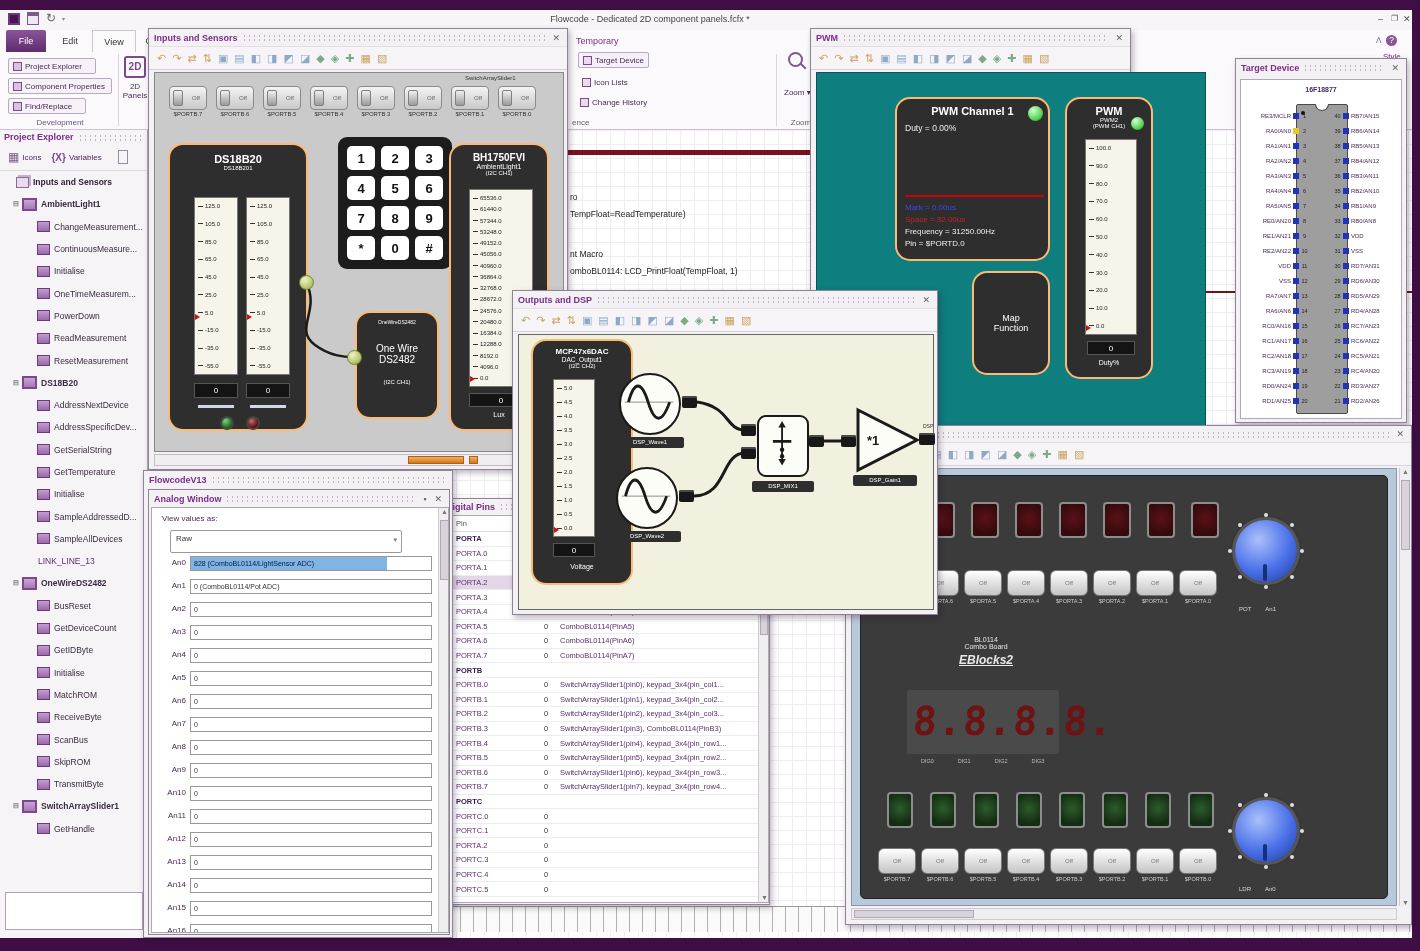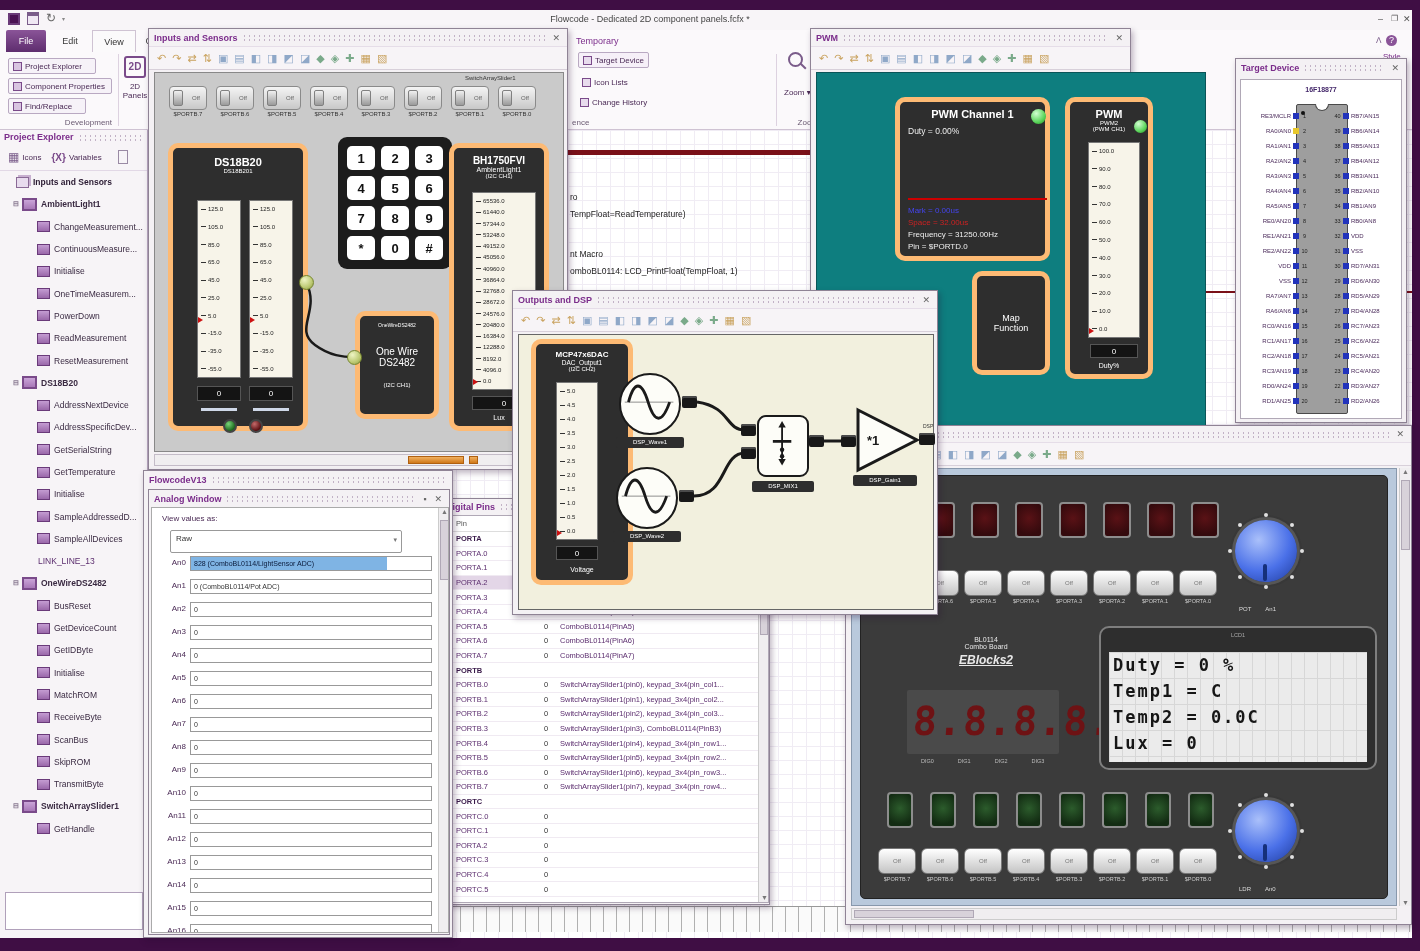--- a/index.html
+++ b/index.html
@@ -8,21 +8,21 @@
   .abs{position:absolute}
   
   #appbg{left:0;top:10px;width:1412px;height:928px;background:#f4f1f4}
   #titlebar{left:0;top:10px;width:1412px;height:20px;background:#f8f5f8}
   #ribbon{left:0;top:30px;width:1412px;height:100px;background:#fbf9fb;border-bottom:1px solid #cfc3d3}
   .tab{height:22px;display:flex;align-items:center;justify-content:center;font-size:9px;color:#3a3a3a}
   .tab.filetab{background:linear-gradient(#8a5498,#5e2d6e);color:#fff;border-radius:2px 2px 0 0}
   .tab.active{background:#fbfafb;border:1px solid #cfc3d3;border-bottom:none;color:#333}
   .rbtn{display:flex;align-items:center;gap:3px;border:1px solid #b9a9c2;background:#f6f2f8;border-radius:2px;font-size:8px;color:#4a2a55;padding:0 4px;height:16px;white-space:nowrap}
   .rbtn .bic{width:9px;height:9px;border:1px solid #7a4a8a;background:#d8c4e0}
-  .grplabel{font-size:8px;color:#6a5a72;text-align:right}
+  .grplabel{font-size:8px;color:#6a5a72;text-align:center}
   .vsep{width:1px;background:#ddd2e0}
   .ritem{display:flex;align-items:center;gap:3px;font-size:8px;color:#4a2a55;height:16px;white-space:nowrap}
   .ritem .bic{width:9px;height:9px;border:1px solid #7a4a8a;background:#e8dced}
   .magnifier{width:15px;height:15px;border:2px solid #7a5c8a;border-radius:50%;position:relative}
   .magnifier::after{content:"";position:absolute;width:8px;height:2px;background:#7a5c8a;right:-6px;bottom:-2px;transform:rotate(45deg)}
   
   #workbg{left:148px;top:130px;width:1264px;height:808px;background:#fff;
     background-image:linear-gradient(#f0ecf4 1px,transparent 1px),linear-gradient(90deg,#f0ecf4 1px,transparent 1px);background-size:14px 14px}
   .redline{background:#7a1018}
   .flowtext{font-size:8.5px;color:#222;white-space:nowrap}
@@ -48,21 +48,21 @@
   .tb{height:17px;display:flex;align-items:center;gap:4px;padding:0 5px}
   .tb .tt{font-size:9px;font-weight:bold;color:#7b2d8b;white-space:nowrap}
   .tb .wx{font-size:9px;color:#666;padding:0 2px}
   .tools{height:24px;display:flex;align-items:center;gap:6px;padding:0 8px;background:#f7f4f7;border-top:1px solid #e5dde8;border-bottom:1px solid #d8d0da;font-size:11px;overflow:hidden}
   .tools span{line-height:1}
   .tools span:nth-child(-n+4){color:#c9a25e}
   .tools span:nth-child(n+5):nth-child(-n+10){color:#8fa8c8}
   .tools span:nth-child(n+11):nth-child(-n+13){color:#7aaa8a}
   .tools span:nth-child(n+14){color:#c9a25e}
   
-  .dpanel{position:absolute;background:#2e2e2e;border:5px solid #fdba74;border-radius:10px;color:#fff}
+  .dpanel{position:absolute;background:#2e2e2e;border:2px solid #fdba74;border-radius:15px;color:#fff}
   .dpanel .pt{text-align:center;font-weight:bold}
   .gauge{position:absolute;background:#f7f4e9;border:1px solid #777}
   .gticks{position:absolute;left:3px;top:5px;bottom:5px;right:2px;display:flex;flex-direction:column;justify-content:space-between}
   .gtick{display:flex;align-items:center;gap:2px}
   .gtick i{width:5px;height:1px;background:#333;flex:0 0 auto}
   .gtick s{text-decoration:none;font-size:6px;color:#222;white-space:nowrap}
   .gmark{position:absolute;width:0;height:0;border-top:3px solid transparent;border-bottom:3px solid transparent;border-left:5px solid #cc1111}
   .vbox{position:absolute;background:#141414;color:#fff;border:1px solid #555;font-size:8px;text-align:center;line-height:13px}
   .gled{position:absolute;border-radius:50%}
   
@@ -752,29 +752,20 @@
       </div>
       <div class="abs" style="left:46px;top:214px;width:152px;height:64px;background:#4a4a4a;border-radius:2px">
         <div class="seg" style="left:6px;top:8px">8.8.8.8.</div>
       </div>
       <div class="seglabels" style="left:60px;top:282px">
           <span>DIG0</span>
           <span>DIG1</span>
           <span>DIG2</span>
           <span>DIG3</span>
         </div>
-      <div class="lcd" style="left:238px;top:150px;width:278px;height:144px">
-        <div style="text-align:center;font-size:5.5px;color:#aaa;margin-top:4px">LCD1</div>
-        <div class="lcdscreen" style="left:8px;top:24px;width:258px;height:110px">
-          <div class="lcdline" style="left:4px;top:3px">Duty = 0 %</div>
-          <div class="lcdline" style="left:4px;top:29px">Temp1 = C</div>
-          <div class="lcdline" style="left:4px;top:55px">Temp2 = 0.0C</div>
-          <div class="lcdline" style="left:4px;top:81px">Lux = 0</div>
-        </div>
-      </div>
       <div class="ledrow" style="left:26px;top:316px;gap:17px">
           <div class="gledr"></div>
           <div class="gledr"></div>
           <div class="gledr"></div>
           <div class="gledr"></div>
           <div class="gledr"></div>
           <div class="gledr"></div>
           <div class="gledr"></div>
           <div class="gledr"></div>
         </div>

